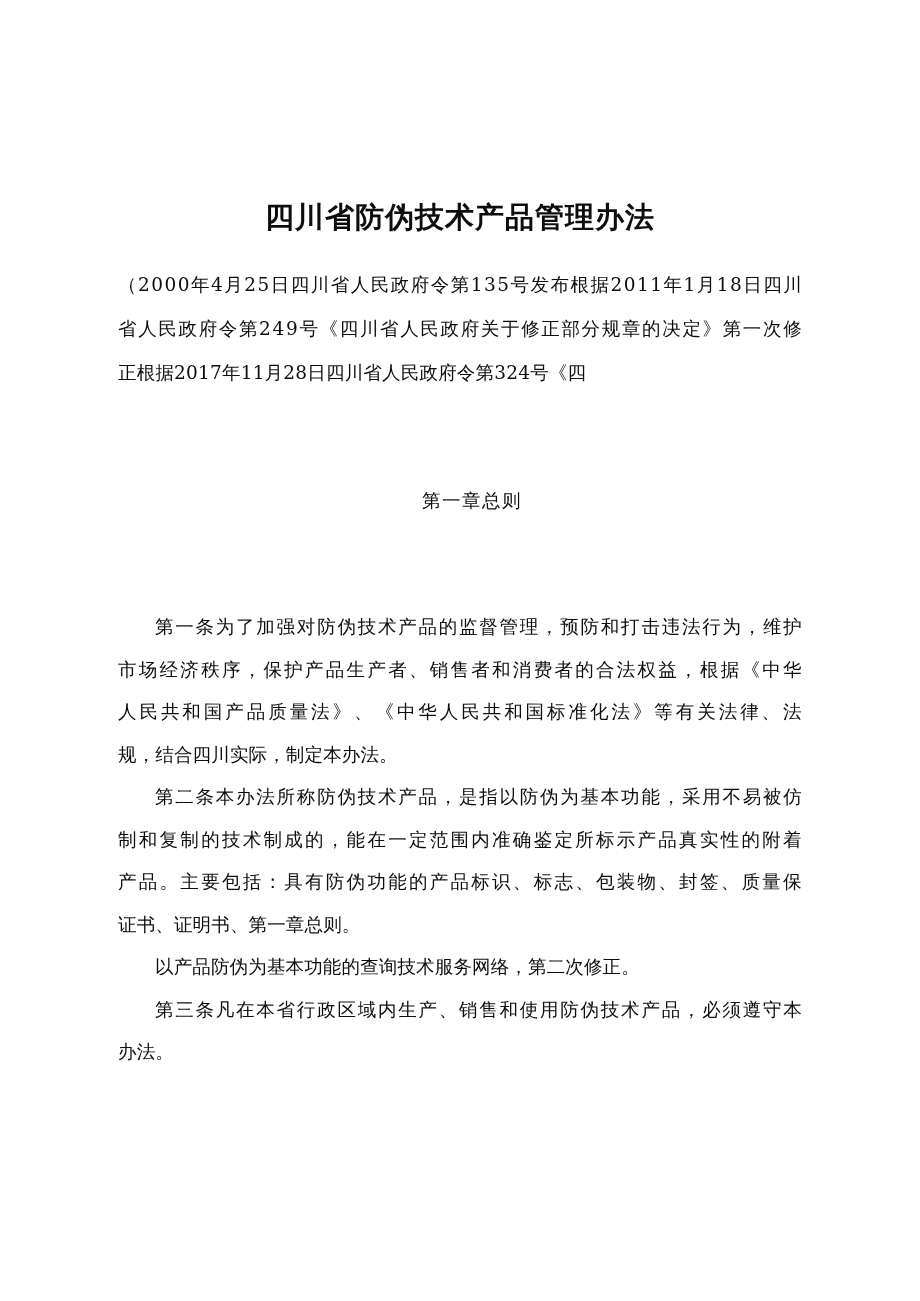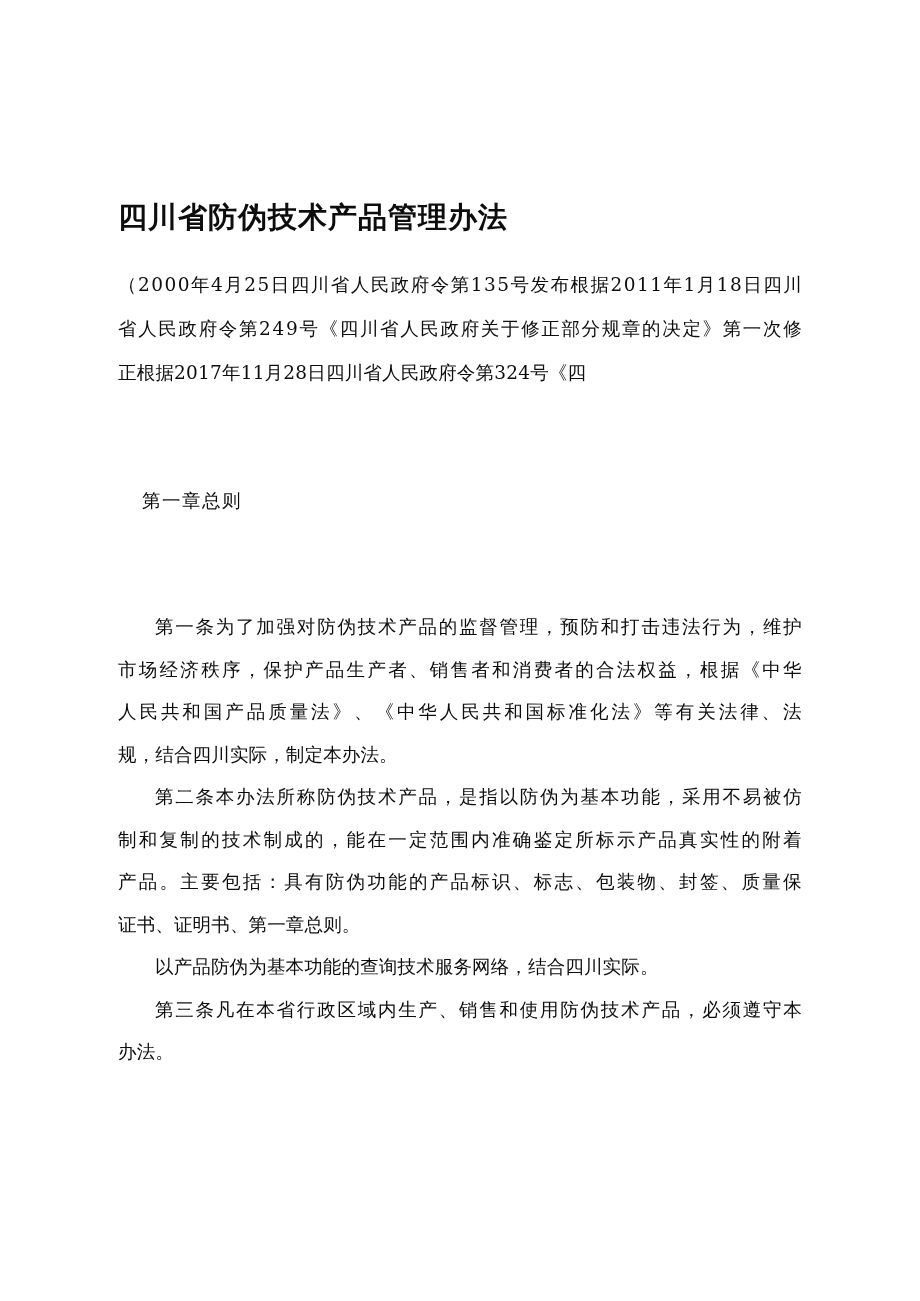--- a/index.html
+++ b/index.html
@@ -22,20 +22,21 @@
     box-sizing: border-box;
     padding: 0 118px;
     position: relative;
     background: #ffffff;
   }
 
   
   .doc-title {
     margin: 0;
     padding-top: 198px;
+    text-align: center;
     font-size: 29px;
     font-weight: 700;
     letter-spacing: 1px;
     line-height: 1.35;
     font-family: "DejaVu Serif", "Liberation Serif", serif;
   }
 
   
   .preamble {
     margin-top: 26px;
@@ -56,21 +57,21 @@
   .preamble .pre-line.center {
     text-align: center;
     display: block;
     padding-left: 26px;
   }
 
   
   .chapter-heading {
     margin: 0;
     padding-top: 84px;
-    text-align: left;
+    text-align: center;
     font-size: 18.5px;
     font-weight: 400;
     letter-spacing: 1.5px;
     line-height: 44px;
     padding-left: 24px;
   }
 
   
   .body-block {
     padding-top: 83px;
@@ -400,21 +401,21 @@
           <span>签</span>
           <span>、</span>
           <span>质</span>
           <span>量</span>
           <span>保</span>
         </span>
       <span class="ln">证书、证明书、第一章总则。</span>
     </p>
 
     <p class="para">
-      <span class="ln indent">以产品防伪为基本功能的查询技术服务网络，结合四川实际。</span>
+      <span class="ln indent">以产品防伪为基本功能的查询技术服务网络，第二次修正。</span>
     </p>
 
     <p class="para">
       <span class="ln stretch indent">
           <span>第</span>
           <span>三</span>
           <span>条</span>
           <span>凡</span>
           <span>在</span>
           <span>本</span>

